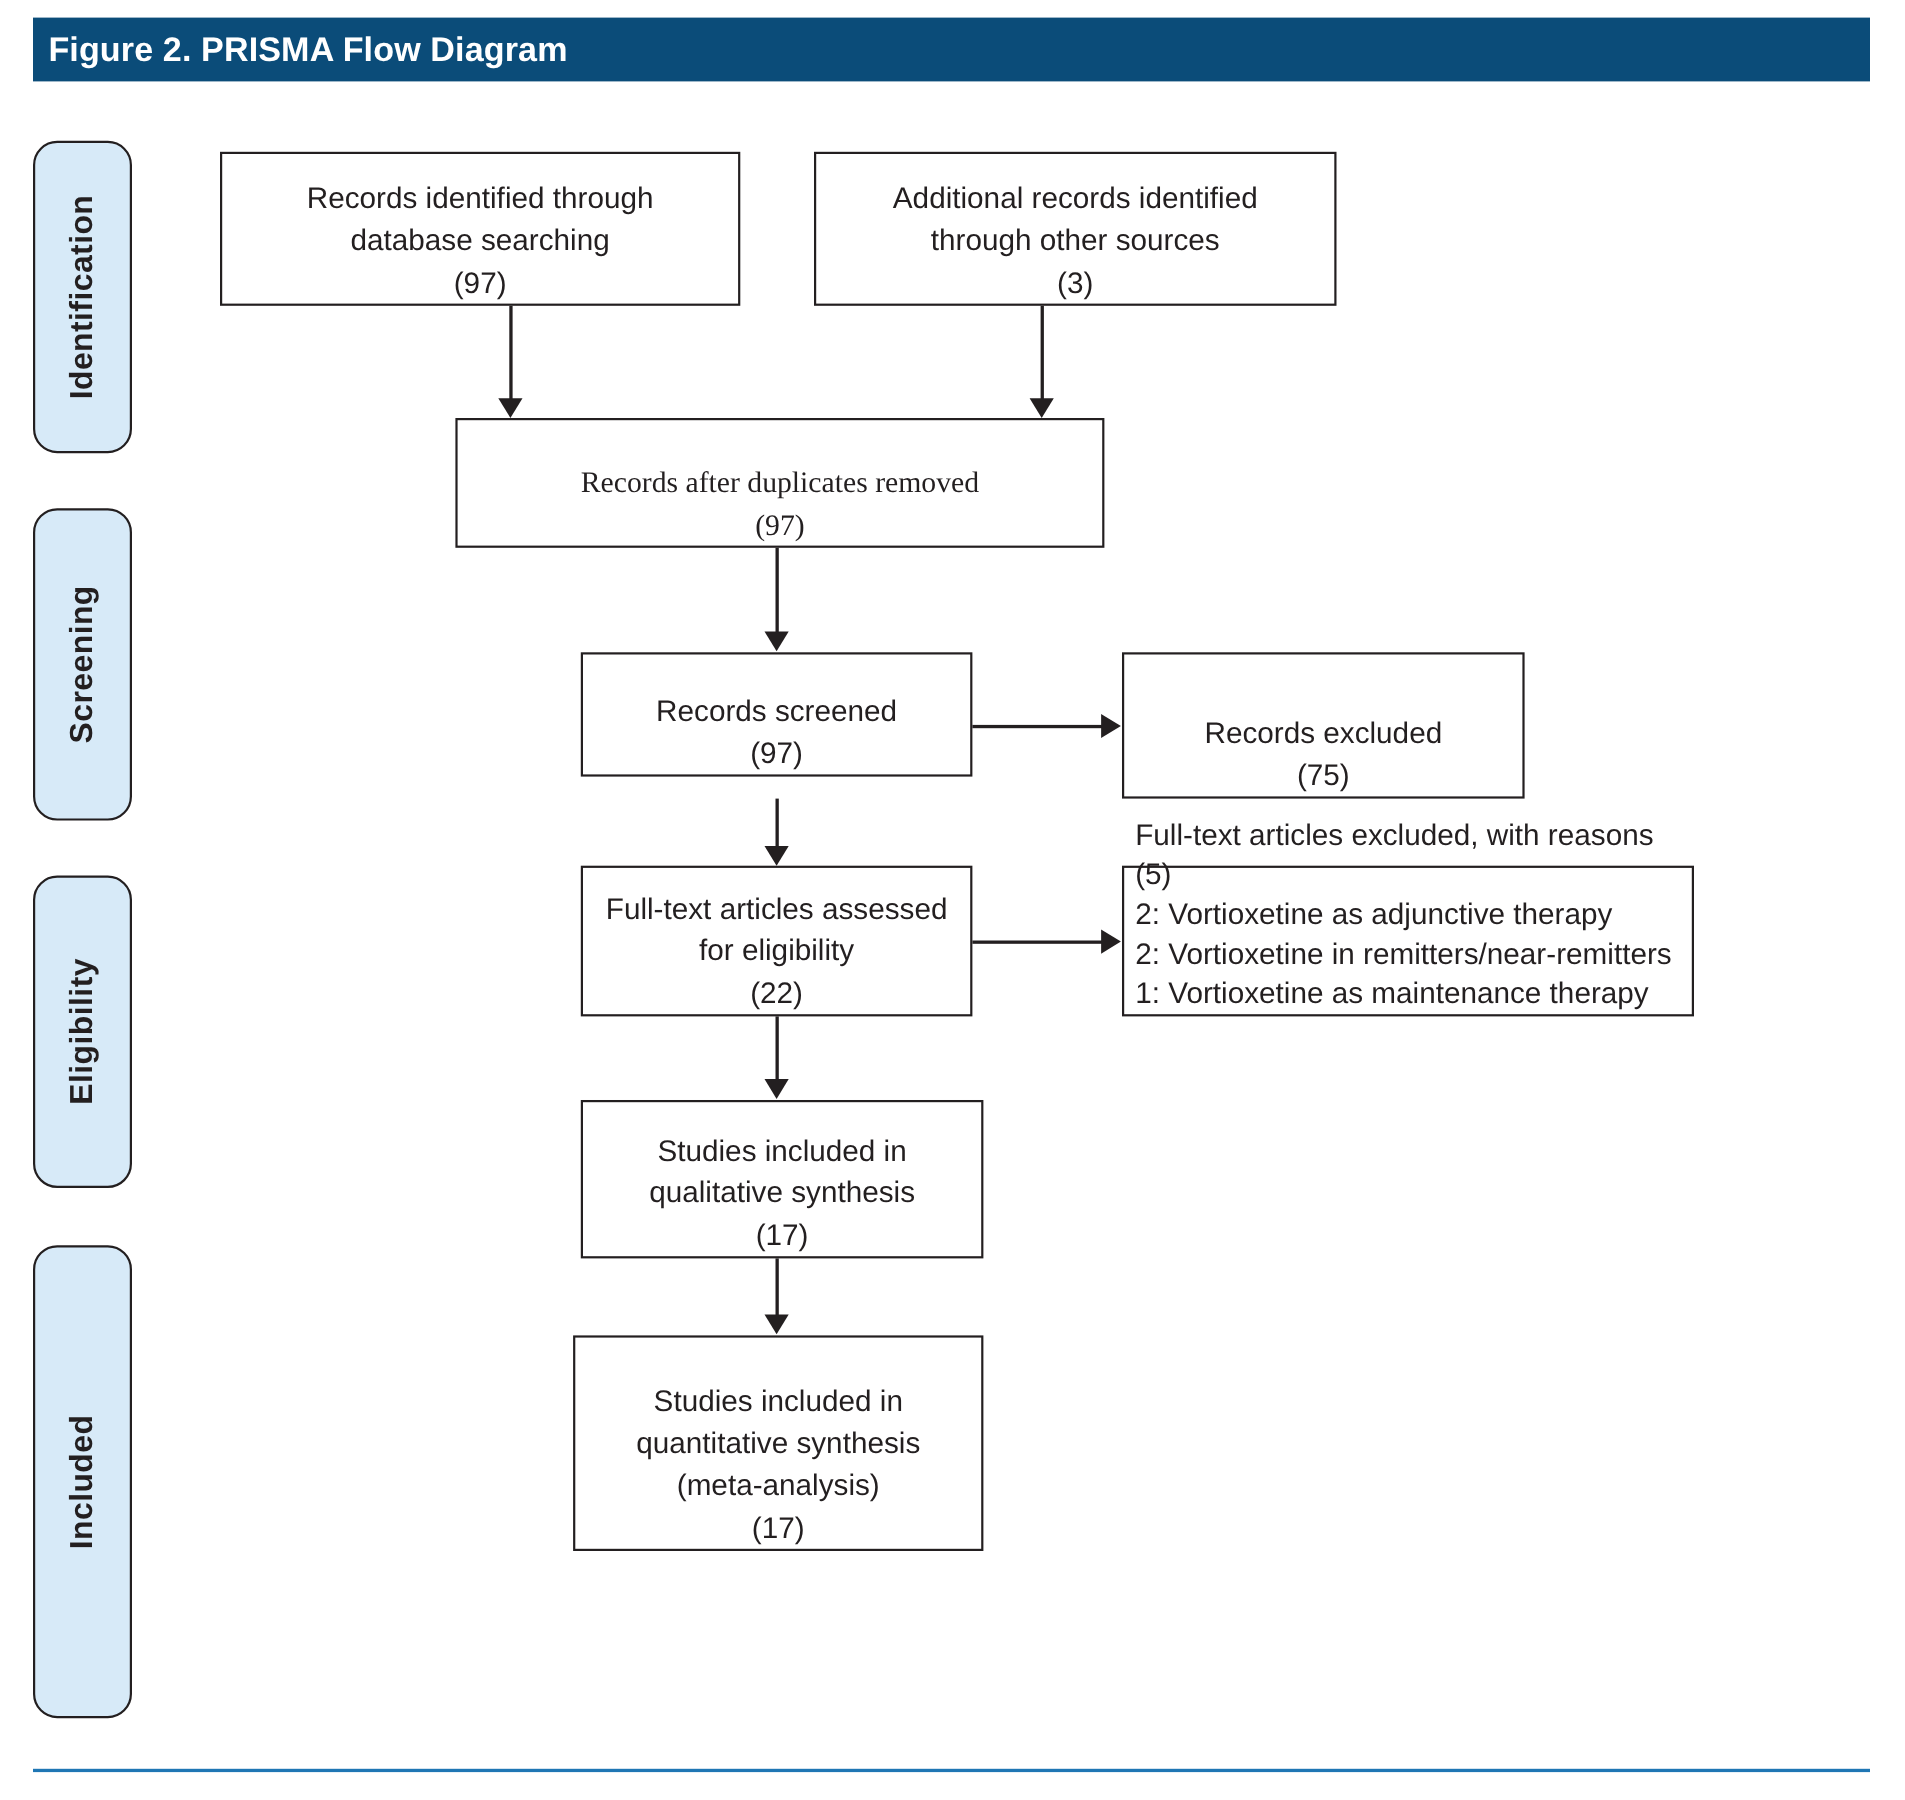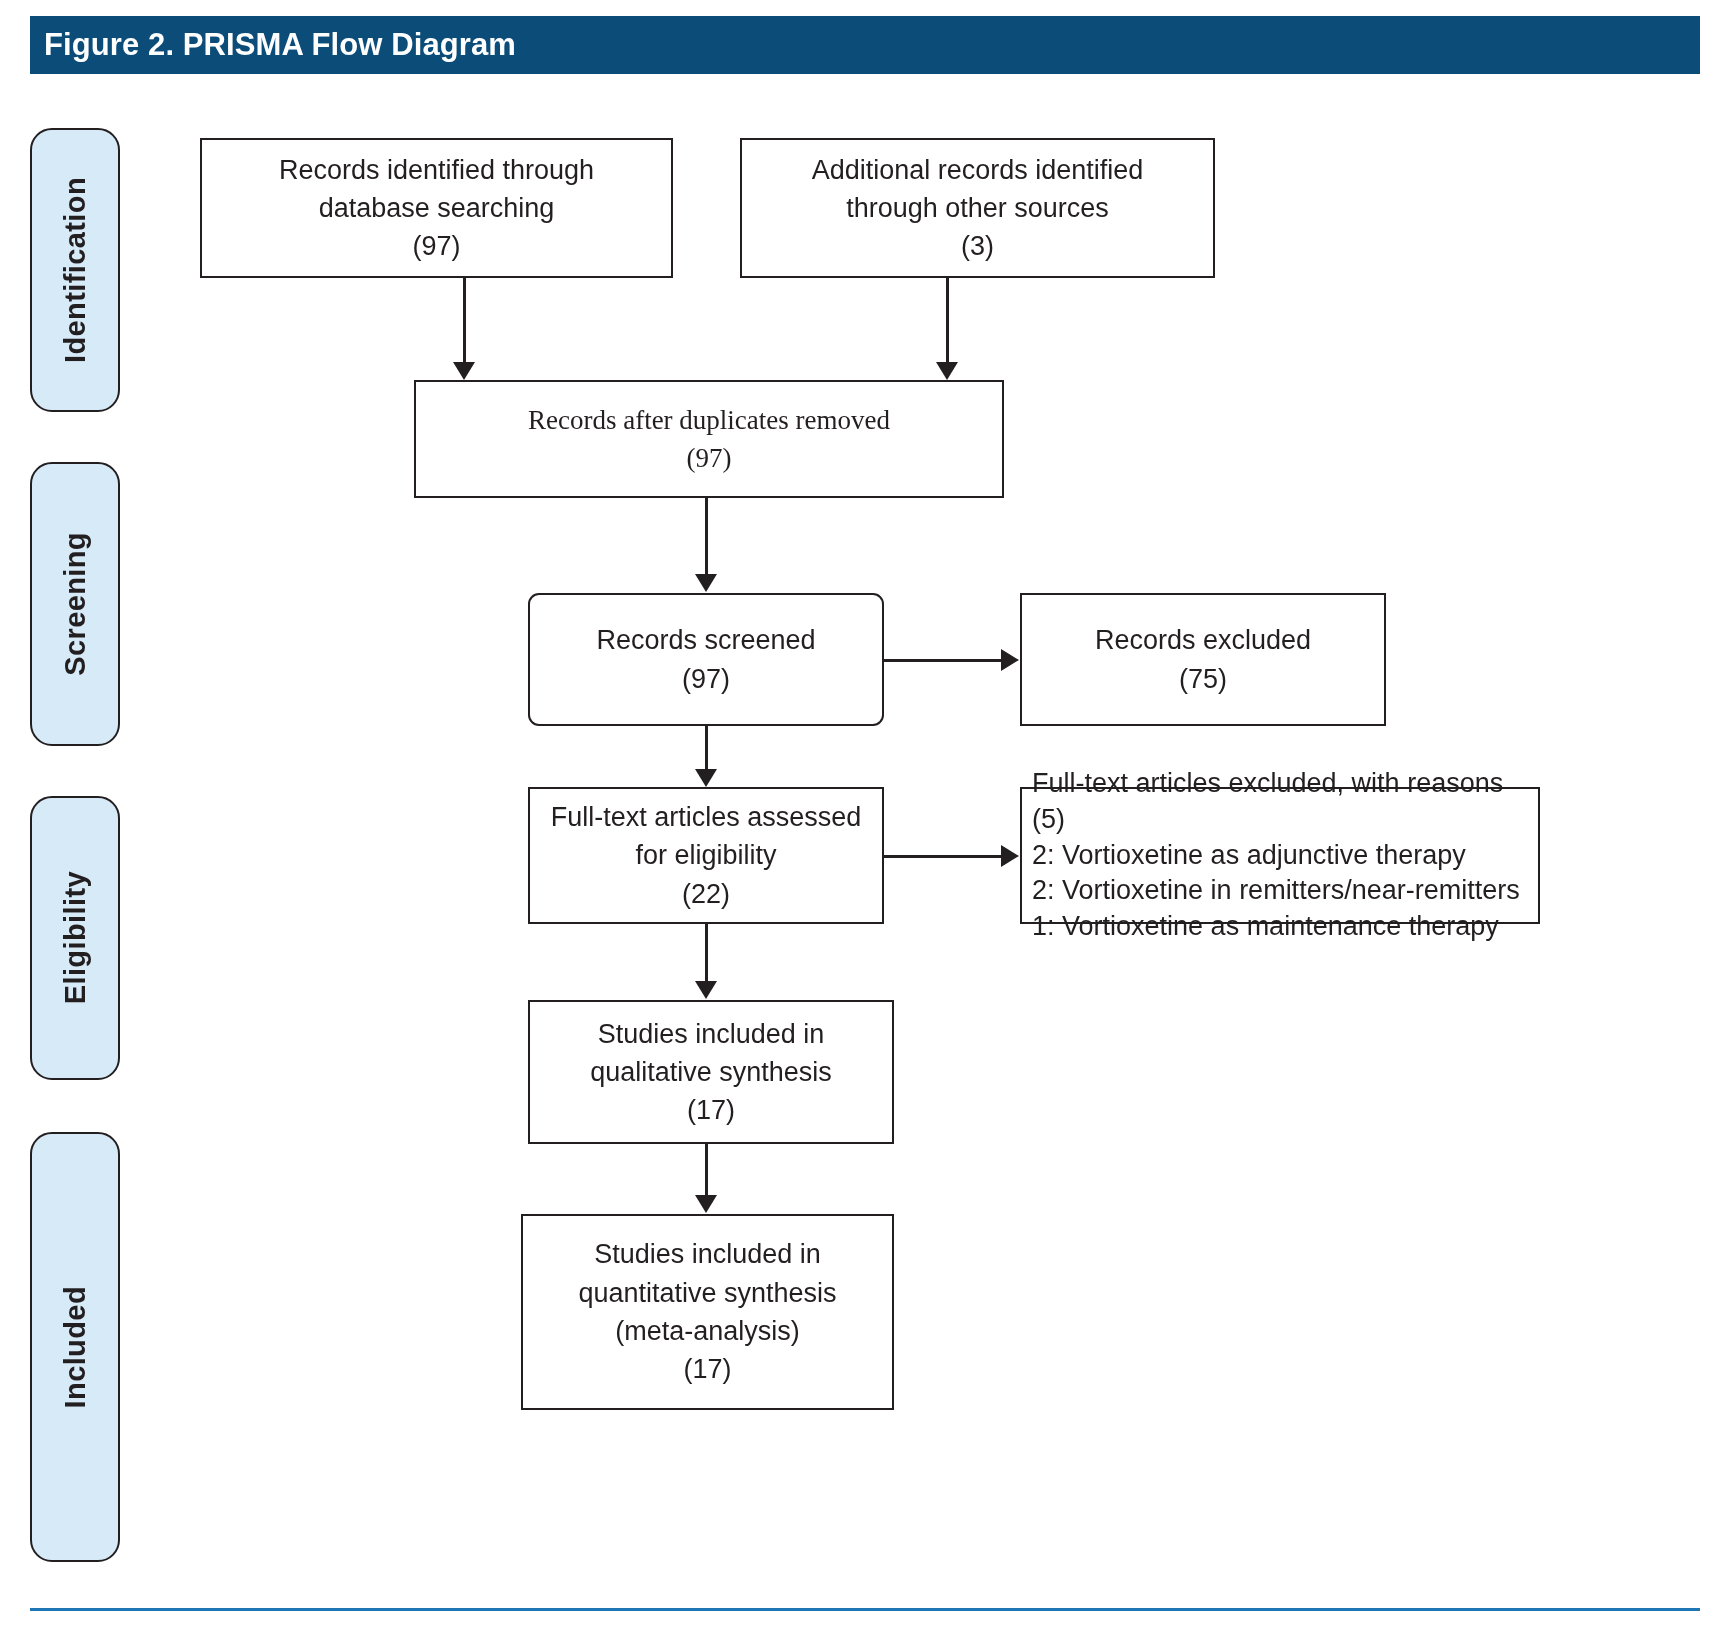--- a/index.html
+++ b/index.html
@@ -77,21 +77,21 @@
   #stage-eligibility   { top: 796px;  height: 284px; }
   #stage-included      { top: 1132px; height: 430px; }
 
   
   .flow-box {
     position: absolute;
     box-sizing: border-box;
     background: #ffffff;
     border: 2.5px solid #231f20;
     display: flex;
-    align-items: center;
+    align-items: flex-end;
     justify-content: center;
     text-align: center;
   }
   .flow-box .box-text {
     font-size: 27px;
     line-height: 1.42;
     color: #231f20;
     padding: 0 10px;
     white-space: pre-line;
   }
@@ -100,21 +100,21 @@
     text-align: left;
   }
   .flow-box.left-align .box-text {
     line-height: 1.33;
   }
 
   
   #box-db-search    { left: 200px;  top: 138px;  width: 473px; height: 140px; }
   #box-other-src    { left: 740px;  top: 138px;  width: 475px; height: 140px; }
   #box-duplicates   { left: 414px;  top: 380px;  width: 590px; height: 118px; font-family: Liberation Serif, serif; }
-  #box-screened     { left: 528px;  top: 593px;  width: 356px; height: 133px; border-radius: 11px; }
+  #box-screened     { left: 528px;  top: 593px;  width: 356px; height: 113px; }
   #box-excluded     { left: 1020px; top: 593px;  width: 366px; height: 133px; }
   #box-fulltext     { left: 528px;  top: 787px;  width: 356px; height: 137px; }
   #box-reasons      { left: 1020px; top: 787px;  width: 520px; height: 137px; }
   #box-qualitative  { left: 528px;  top: 1000px; width: 366px; height: 144px; }
   #box-quantitative { left: 521px;  top: 1214px; width: 373px; height: 196px; }
 
   
   .conn-line {
     position: absolute;
     background: #231f20;

